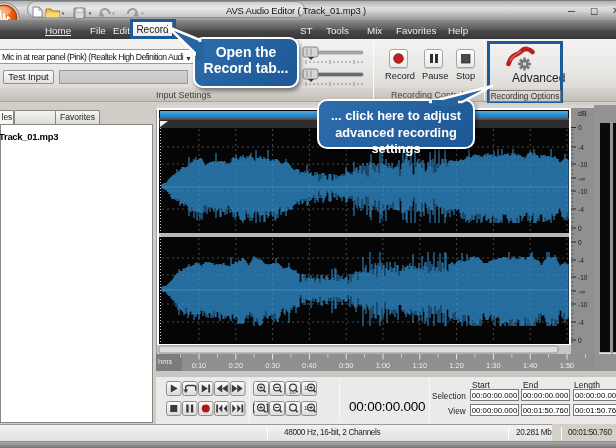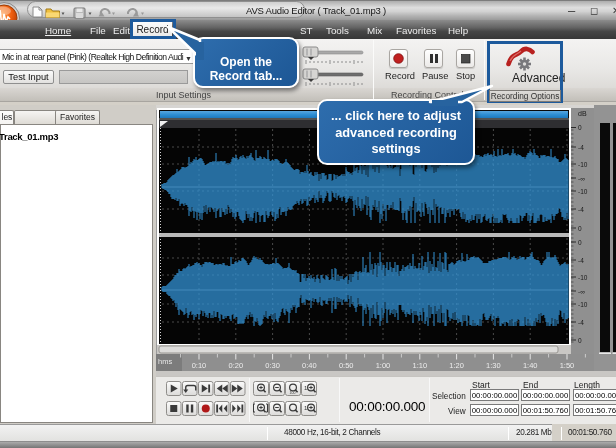--- a/index.html
+++ b/index.html
@@ -5,21 +5,21 @@
 * { margin:0; padding:0; box-sizing:border-box; }
 html,body { width:616px; height:448px; overflow:hidden; }
 body { font-family:"Liberation Sans", sans-serif; }
 #win { position:relative; width:616px; height:448px; background:#d4d0c8; overflow:hidden; }
 .abs { position:absolute; }
 
 
 #titlebar { left:0; top:0; width:616px; height:20px;
   background:linear-gradient(#adadad, #dedede 35%, #d2d2d2 55%, #b3b3b3 78%, #9a9a9a);
   border-top:1px solid #7c7c7c; }
-#title-text { left:226px; top:5px; font-size:9.5px; letter-spacing:-0.2px; color:#151515;margin-left:20px; }
+#title-text { left:226px; top:5px; font-size:9.5px; letter-spacing:-0.2px; color:#151515; }
 #qat { left:27px; top:1px; width:278px; height:17px; border:1px solid #8f8f8f; border-radius:9px;
   background:linear-gradient(#cfcfcf,#e9e9e9 40%,#c4c4c4); }
 .winbtn { top:7px; color:#3a3a3a; font-size:10px; }
 
 
 #tabrow { left:0; top:20px; width:616px; height:19px;
   background:linear-gradient(#8c8c8c, #636363 40%, #464646 60%, #373737); }
 .tab { position:absolute; top:3px; height:16px; line-height:16px; color:#ededed; font-size:9.8px; }
 #tab-record { position:absolute; left:133px; top:21px; width:39px; height:17.5px; background:linear-gradient(#fdfdfd,#e9e8e6);
   color:#222; text-align:center; line-height:18px; font-size:10px; }
@@ -516,22 +516,22 @@
   <div class="abs" id="statusbar">
     <span style="position:absolute; left:284px; top:3px;">48000 Hz, 16-bit, 2 Channels</span>
     <span style="position:absolute; left:516px; top:3px;">20.281 Mb</span>
     <span style="position:absolute; left:568px; top:3px;">00:01:50.760</span>
     <div class="ssep" style="left:267px;"></div>
     <div class="ssep" style="left:508px;"></div>
     <div class="ssep" style="left:561px;"></div>
   </div>
   <div class="abs" id="bottombar"></div>
 
-  <div class="bubble" id="bub1" style="left:193px; top:37px; width:106px; height:51px; font-size:12px; padding-top:16px;">Open the<br>Record tab...</div>
-  <div class="bubble" id="bub2" style="left:317px; top:99px; width:158px; height:66px; font-size:12.8px; line-height:16.5px; padding-top:7px;">... click here to adjust<br>advanced recording<br>settings</div>
+  <div class="bubble" id="bub1" style="left:193px; top:37px; width:106px; height:51px; font-size:14px; padding-top:5px;">Open the<br>Record tab...</div>
+  <div class="bubble" id="bub2" style="left:317px; top:99px; width:158px; height:50px; font-size:12.8px; line-height:16.5px; padding-top:7px;">... click here to adjust<br>advanced recording<br>settings</div>
 
   <svg class="abs" style="left:0; top:0; pointer-events:none;" width="616" height="448" viewBox="0 0 616 448">
     <polygon points="200,40 168,27 200,58" fill="#27639f" stroke="#fff" stroke-width="2.5" stroke-linejoin="round"></polygon>
     <rect x="196" y="42" width="8" height="18" fill="#27639f"></rect>
     <polygon points="430,102 492,86 462,102" fill="#27639f" stroke="#fff" stroke-width="2.5" stroke-linejoin="round"></polygon>
     <rect x="432" y="100" width="26" height="6" fill="#27639f"></rect>
   </svg>
 </div>
 
 </body></html>

